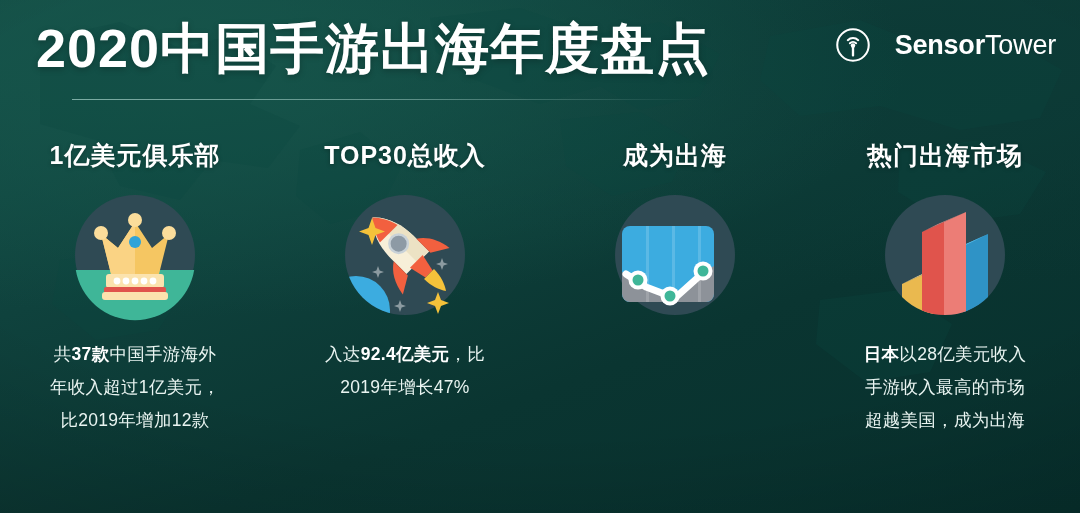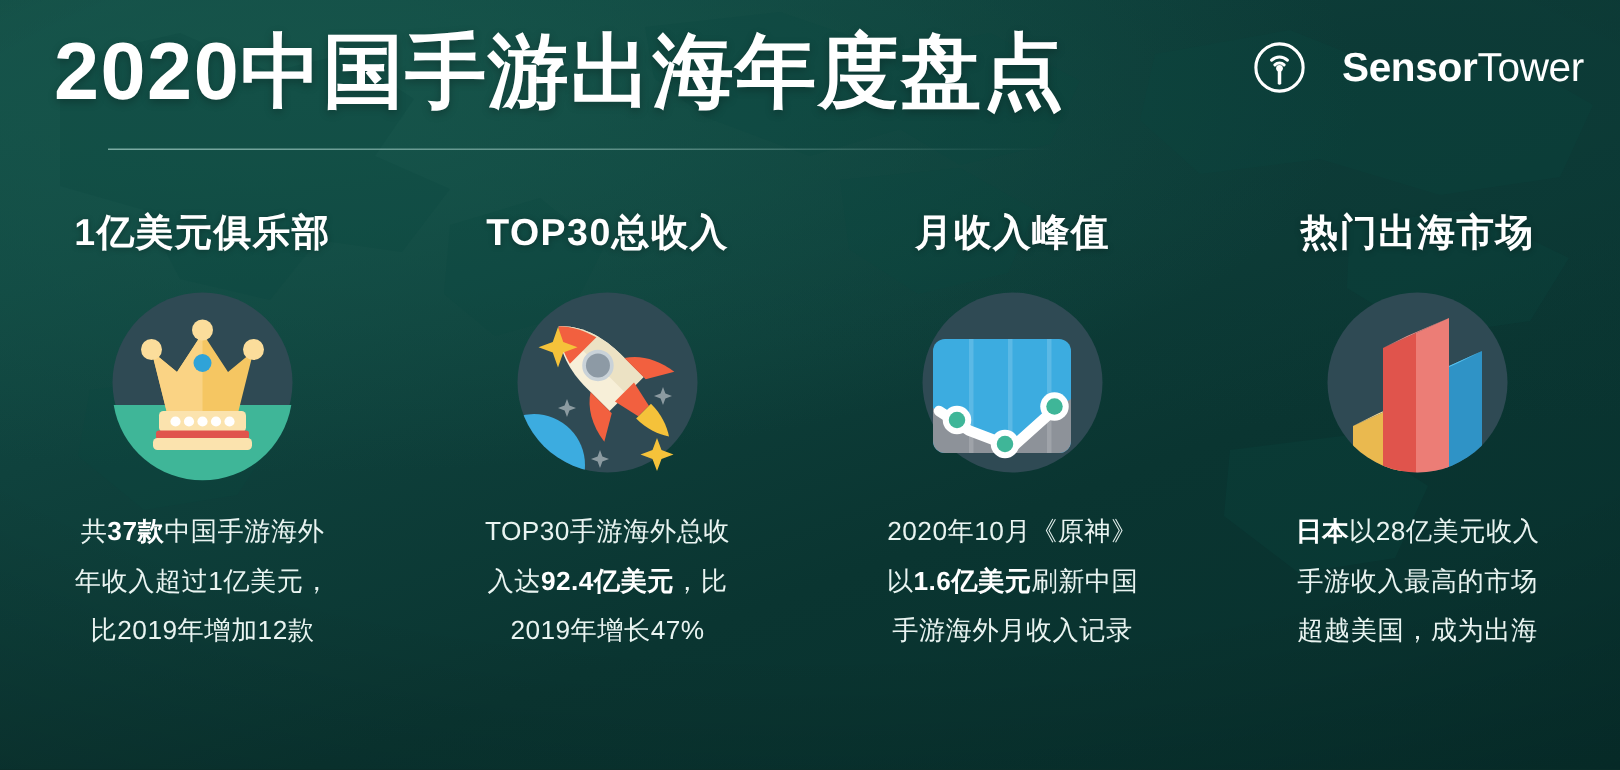--- a/index.html
+++ b/index.html
@@ -236,33 +236,30 @@
           </g>
           <path d="M34,30 L37.5,40 L47,43.5 L37.5,47 L34,57 L30.5,47 L21,43.5 L30.5,40 Z" fill="#f5c23a"></path>
           <path d="M100,104 L103,112 L111,115 L103,118 L100,126 L97,118 L89,115 L97,112 Z" fill="#f5c23a"></path>
           <path d="M40,78 L41.6,82.4 L46,84 L41.6,85.6 L40,90 L38.4,85.6 L34,84 L38.4,82.4 Z" fill="#ffffff" opacity="0.45"></path>
           <path d="M104,70 L105.6,74.4 L110,76 L105.6,77.6 L104,82 L102.4,77.6 L98,76 L102.4,74.4 Z" fill="#ffffff" opacity="0.45"></path>
           <path d="M62,112 L63.6,116.4 L68,118 L63.6,119.6 L62,124 L60.4,119.6 L56,118 L60.4,116.4 Z" fill="#ffffff" opacity="0.45"></path>
         </svg>
       </div>
       <div class="caption">
         <div class="line">
-          <span>TOP30手游海外总收</span><b></b><span></span>
-        </div>
-        <div class="line">
           <span>入达</span><b>92.4亿美元</b><span>，比</span>
         </div>
         <div class="line">
           <span>2019年增长47%</span><b></b><span></span>
         </div>
       </div>
     </div>
 
     <div class="col">
-      <div class="col-heading">月收入峰值</div>
+      <div class="col-heading">成为出海</div>
       <div class="icon-wrap">
         <svg viewBox="0 0 134 134" aria-hidden="true">
           <circle cx="67" cy="67" r="60" fill="#2f4a54"></circle>
           <g>
             <clipPath id="card">
                 <rect x="14" y="38" width="92" height="76" rx="8"></rect>
               </clipPath>
             <g clip-path="url(#card)">
               <rect x="14" y="38" width="92" height="76" fill="#3cace0"></rect>
               <path d="M14,84 L36,96 L66,112 L96,84 L106,78 L106,114 L14,114 Z" fill="#8d9299"></path>
@@ -273,31 +270,20 @@
             <polyline points="18,86 38,99 67,110 96,84" fill="none" stroke="#ffffff" stroke-width="7" stroke-linecap="round" stroke-linejoin="round"></polyline>
             <circle cx="30" cy="92" r="9.5" fill="#ffffff"></circle>
             <circle cx="30" cy="92" r="5.5" fill="#3fb698"></circle>
             <circle cx="62" cy="108" r="9.5" fill="#ffffff"></circle>
             <circle cx="62" cy="108" r="5.5" fill="#3fb698"></circle>
             <circle cx="95" cy="83" r="9.5" fill="#ffffff"></circle>
             <circle cx="95" cy="83" r="5.5" fill="#3fb698"></circle>
           </g>
         </svg>
       </div>
-      <div class="caption">
-        <div class="line">
-          <span>2020年10月《原神》</span><b></b><span></span>
-        </div>
-        <div class="line">
-          <span>以</span><b>1.6亿美元</b><span>刷新中国</span>
-        </div>
-        <div class="line">
-          <span>手游海外月收入记录</span><b></b><span></span>
-        </div>
-      </div>
     </div>
 
     <div class="col">
       <div class="col-heading">热门出海市场</div>
       <div class="icon-wrap">
         <svg viewBox="0 0 134 134" aria-hidden="true">
           <circle cx="67" cy="67" r="60" fill="#2f4a54"></circle>
           <g>
             <clipPath id="bars">
                 <circle cx="67" cy="67" r="60"></circle>

